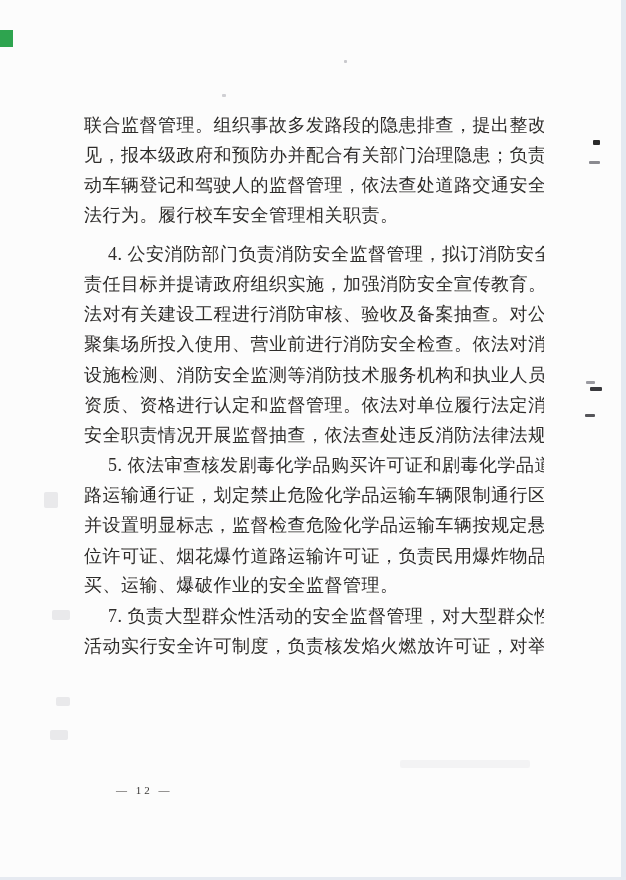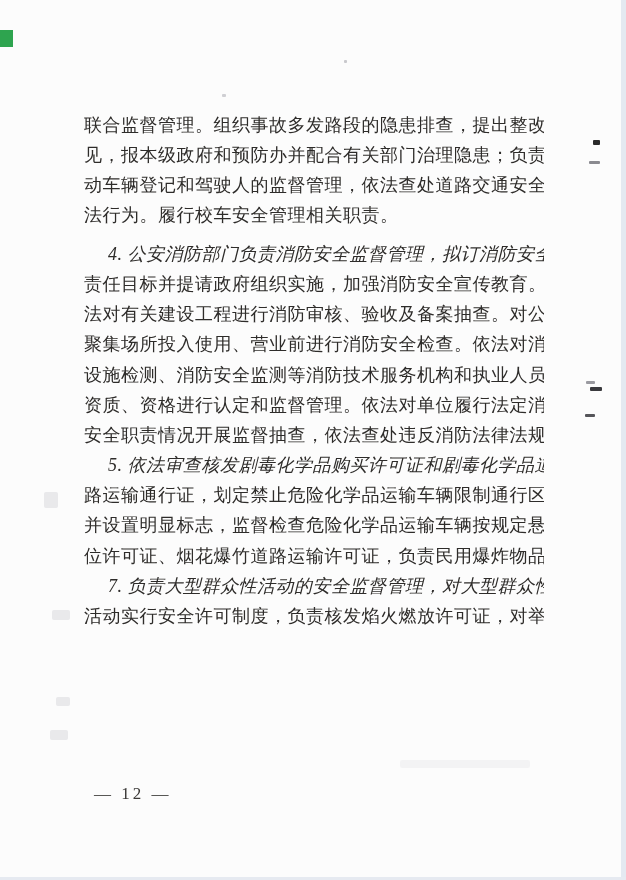--- a/index.html
+++ b/index.html
@@ -53,27 +53,26 @@
     text-align: justify;
     text-align-last: justify;
     overflow: hidden;
   }
   .line.last {
     text-align-last: left;
     font-family: Liberation Mono, monospace;
   }
   .para.indent .line.first {
     text-indent: 24px;
-    font-style: italic;
   }
   .page-number {
     position: absolute;
-    left: 94px;
+    left: 116px;
     top: 784px;
-    font-size: 17px;
+    font-size: 11px;
     letter-spacing: 3px;
     color: #3a3836;
     text-align: right;
   }
   
   .speck { position: absolute; border-radius: 1px; }
   .sp1 { left: 593px; top: 140px; width: 7px; height: 5px; background: #2a2a2a; }
   .sp2 { left: 589px; top: 161px; width: 11px; height: 3px; background: #8a8a90; }
   .sp3 { left: 586px; top: 381px; width: 9px; height: 3px; background: #9a9aa0; }
   .sp4 { left: 590px; top: 387px; width: 12px; height: 4px; background: #3a3a3e; }
@@ -110,20 +109,21 @@
         <div class="line">资质、资格进行认定和监督管理。依法对单位履行法定消防</div>
         <div class="line">安全职责情况开展监督抽查，依法查处违反消防法律法规的</div>
       </div>
       <div class="para indent">
         <div class="line first">5. 依法审查核发剧毒化学品购买许可证和剧毒化学品道</div>
         <div class="line">路运输通行证，划定禁止危险化学品运输车辆限制通行区域，</div>
         <div class="line">并设置明显标志，监督检查危险化学品运输车辆按规定悬挂</div>
       </div>
       <div class="para indent">
         <div class="line">位许可证、烟花爆竹道路运输许可证，负责民用爆炸物品购</div>
+        <div class="line last">买、运输、爆破作业的安全监督管理。</div>
       </div>
       <div class="para indent">
         <div class="line first">7. 负责大型群众性活动的安全监督管理，对大型群众性</div>
         <div class="line">活动实行安全许可制度，负责核发焰火燃放许可证，对举办</div>
       </div>
     </div>
 
   <div class="page-number">— 12 —</div>
 
   <div class="edge-right"></div>

